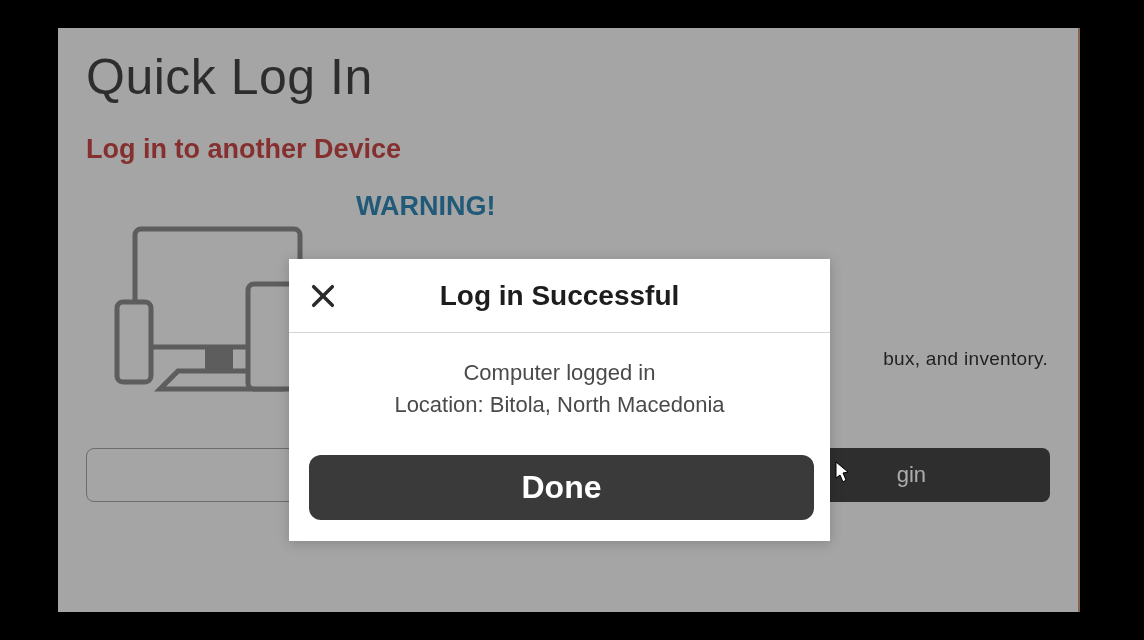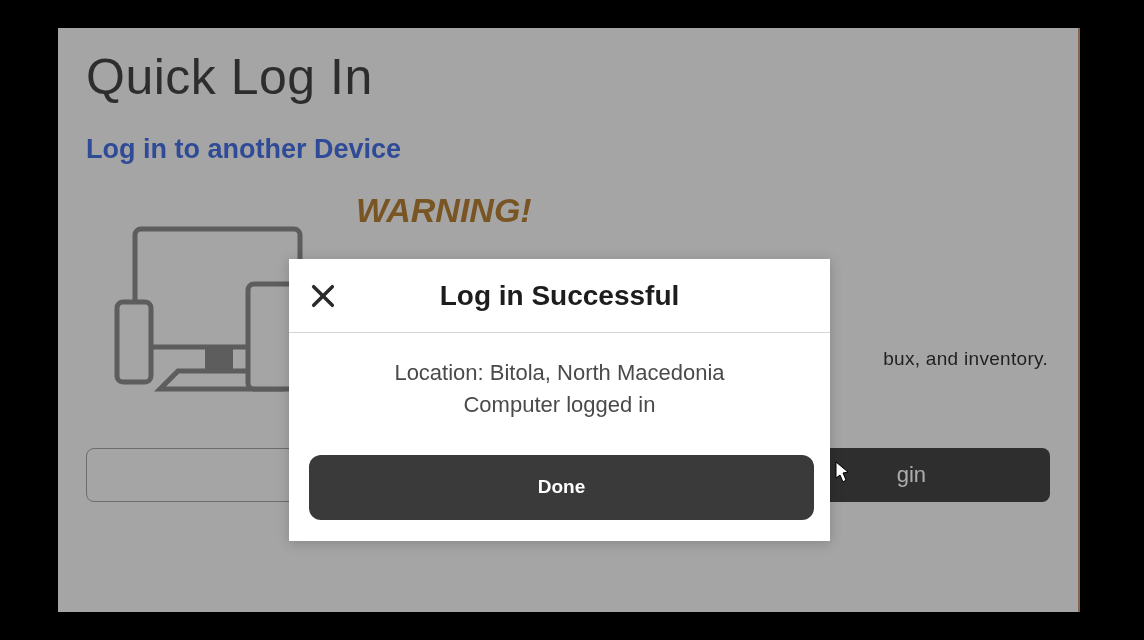--- a/index.html
+++ b/index.html
@@ -28,30 +28,29 @@
     .page-title {
       font-size: 50px;
       font-weight: 400;
       color: #191919;
       letter-spacing: 0.5px;
       margin-bottom: 28px;
     }
     .subtitle {
       font-size: 27px;
       font-weight: 700;
-      color: #1d4ed8;
+      color: #b91c1c;
       margin-bottom: 26px;
     }
     .warning-heading {
-      font-size: 34px;
+      font-size: 27px;
       font-weight: 800;
-      color: #a16207;
+      color: #0369a1;
       margin-left: 270px;
       margin-bottom: 12px;
-      font-style: italic;
     }
     .devices-illustration {
       position: absolute;
       top: 196px;
       left: 32px;
       width: 270px;
       height: 175px;
     }
     .warning-text {
       position: absolute;
@@ -149,21 +148,21 @@
     }
     .done-button {
       display: block;
       margin: 34px auto 0 auto;
       width: 505px;
       height: 65px;
       background: #3a3a3a;
       border: none;
       border-radius: 12px;
       color: #fff;
-      font-size: 19px;
+      font-size: 32px;
       font-weight: 600;
       cursor: pointer;
     }
     .cursor-pointer {
       position: absolute;
       top: 460px;
       left: 830px;
       width: 22px;
       height: 26px;
       z-index: 10;
@@ -208,22 +207,22 @@
   <div class="modal-header">
     <div class="close-icon">
       <svg viewBox="0 0 24 24" width="28" height="28">
         <line x1="4" y1="4" x2="20" y2="20" stroke="#2a2a2a" stroke-width="3" stroke-linecap="round"></line>
         <line x1="20" y1="4" x2="4" y2="20" stroke="#2a2a2a" stroke-width="3" stroke-linecap="round"></line>
       </svg>
     </div>
     <div class="modal-title">Log in Successful</div>
   </div>
   <div class="modal-body">
+    <div class="modal-text">Computer logged in</div>
     <div class="modal-text">Location: Bitola, North Macedonia</div>
-    <div class="modal-text">Computer logged in</div>
     <button class="done-button">
       <span>Done</span>
     </button>
   </div>
 </div>
 
 <div class="cursor-pointer">
   <svg viewBox="0 0 22 26" width="22" height="26">
     <path d="M 6 2 L 6 18 L 10 15 L 13 22 L 16 20 L 13 13 L 18 12 Z" fill="#fff" stroke="#000" stroke-width="1"></path>
   </svg>

